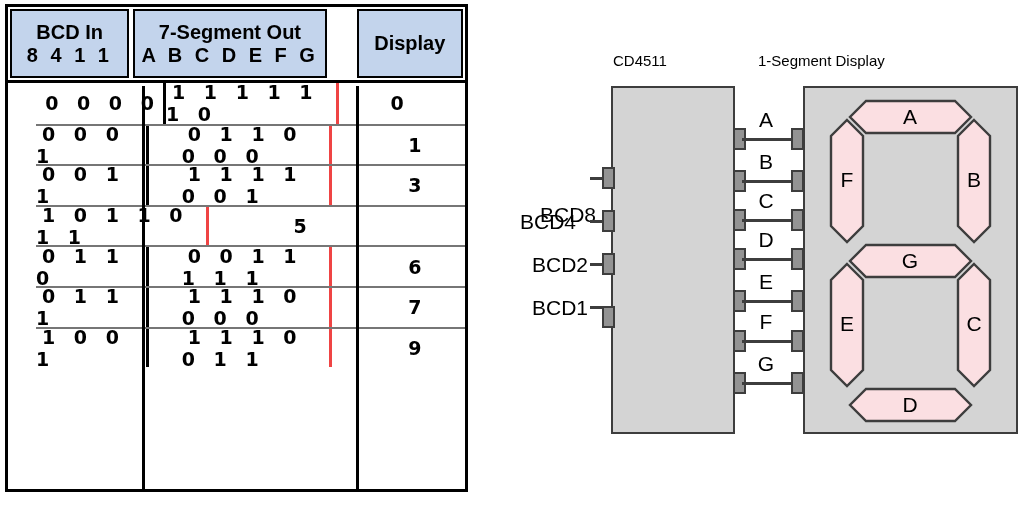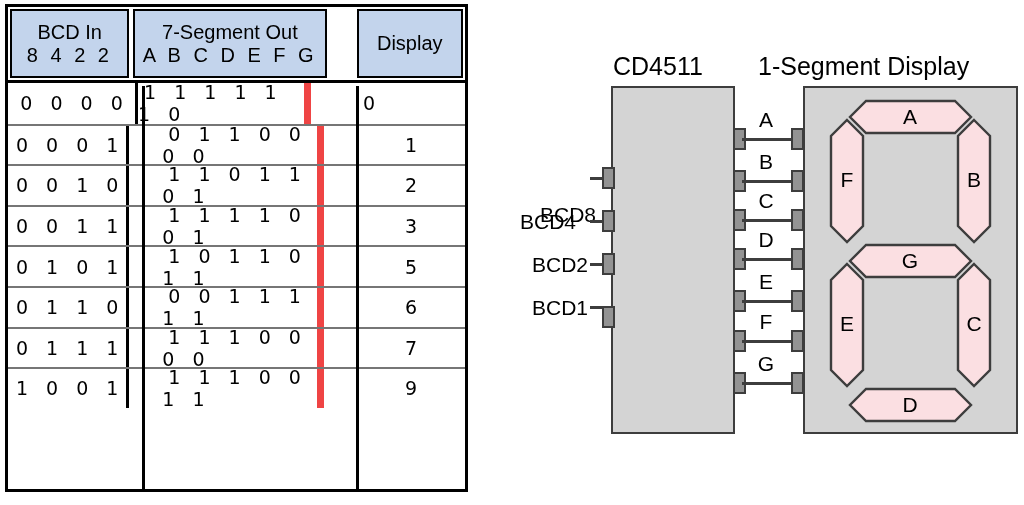--- a/index.html
+++ b/index.html
@@ -19,20 +19,21 @@
   
   #truth-table {
     position: absolute;
     left: 5px;
     top: 4px;
     width: 463px;
     height: 488px;
     box-sizing: border-box;
     border: 3px solid #000000;
     background: #ffffff;
+    font-weight: bold;
   }
   .tt-inner {
     position: relative;
     width: 100%;
     height: 100%;
   }
 
   
   .tt-header {
     display: flex;
@@ -58,38 +59,39 @@
   .tt-hcell .h2 {
     font-size: 20px;
     letter-spacing: 3.5px;
   }
   .col-bcd  { width: 130px; }
   .col-seg  { width: 211px; }
   .col-disp { width: 116px; margin-left: 28px; }
 
   .tt-body {
     height: 406px;
+    margin-left: 28px;
   }
   .tt-row {
     display: flex;
     height: 40.6px;
     box-sizing: border-box;
   }
   .tt-row + .tt-row { border-top: 2px solid #767676; gap: 33px; }
   .tt-cell {
     box-sizing: border-box;
     display: flex;
     align-items: center;
     justify-content: center;
     font-family: "DejaVu Sans", sans-serif;
     font-size: 19px;
     letter-spacing: 1px;
   }
   .tt-cell.c-bcd  { width: 130px; letter-spacing: 6px; text-indent: 6px; border-right: 3px solid #000000;}
-  .tt-cell.c-seg  { width: 173px; letter-spacing: 6px; text-indent: 6px; border-right: 7px solid #ef4444;}
+  .tt-cell.c-seg  { width: 173px; letter-spacing: 6px; text-indent: 6px; border-right: 3px solid #ef4444;}
   .tt-cell.c-disp { width: 116px; letter-spacing: 0px; }
   .tt-vsep-a {
     position: absolute;
     left: 134px; top: 79px;
     width: 3px; height: 406px;
     background: #000000;
   }
   .tt-vsep-b {
     position: absolute;
     left: 348px; top: 79px;
@@ -100,21 +102,21 @@
   
   #diagram {
     position: absolute;
     left: 490px;
     top: 0;
     width: 534px;
     height: 505px;
   }
   .dg-label {
     position: absolute;
-    font-size: 25px;
+    font-size: 15px;
     white-space: nowrap;
     text-align: center;
   }
   #chip-title { left: 123px; top: 52px; }
   #display-title { left: 268px; top: 52px; }
 
   .chip-box {
     position: absolute;
     left: 121px; top: 86px;
     width: 124px; height: 348px;
@@ -177,21 +179,21 @@
 </style>
 </head>
 <body>
 
 <div id="truth-table">
   <div class="tt-inner">
 
     <div class="tt-header">
       <div class="tt-hcell col-bcd">
         <div class="h1">BCD In</div>
-        <div class="h2">8 4 2 2</div>
+        <div class="h2">8 4 1 1</div>
       </div>
       <div class="tt-hcell col-seg">
         <div class="h1">7-Segment Out</div>
         <div class="h2">A B C D E F G</div>
       </div>
       <div class="tt-hcell col-disp">
         <div class="h1">Display</div>
       </div>
     </div>
 
@@ -200,31 +202,25 @@
         <div class="tt-cell c-bcd">0 0 0 0</div>
         <div class="tt-cell c-seg">1 1 1 1 1 1 0</div>
         <div class="tt-cell c-disp">0</div>
       </div>
       <div class="tt-row">
         <div class="tt-cell c-bcd">0 0 0 1</div>
         <div class="tt-cell c-seg">0 1 1 0 0 0 0</div>
         <div class="tt-cell c-disp">1</div>
       </div>
       <div class="tt-row">
-        <div class="tt-cell c-bcd">0 0 1 0</div>
-        <div class="tt-cell c-seg">1 1 0 1 1 0 1</div>
-        <div class="tt-cell c-disp">2</div>
-      </div>
-      <div class="tt-row">
         <div class="tt-cell c-bcd">0 0 1 1</div>
         <div class="tt-cell c-seg">1 1 1 1 0 0 1</div>
         <div class="tt-cell c-disp">3</div>
       </div>
       <div class="tt-row">
-        <div class="tt-cell c-bcd">0 1 0 1</div>
         <div class="tt-cell c-seg">1 0 1 1 0 1 1</div>
         <div class="tt-cell c-disp">5</div>
       </div>
       <div class="tt-row">
         <div class="tt-cell c-bcd">0 1 1 0</div>
         <div class="tt-cell c-seg">0 0 1 1 1 1 1</div>
         <div class="tt-cell c-disp">6</div>
       </div>
       <div class="tt-row">
         <div class="tt-cell c-bcd">0 1 1 1</div>

